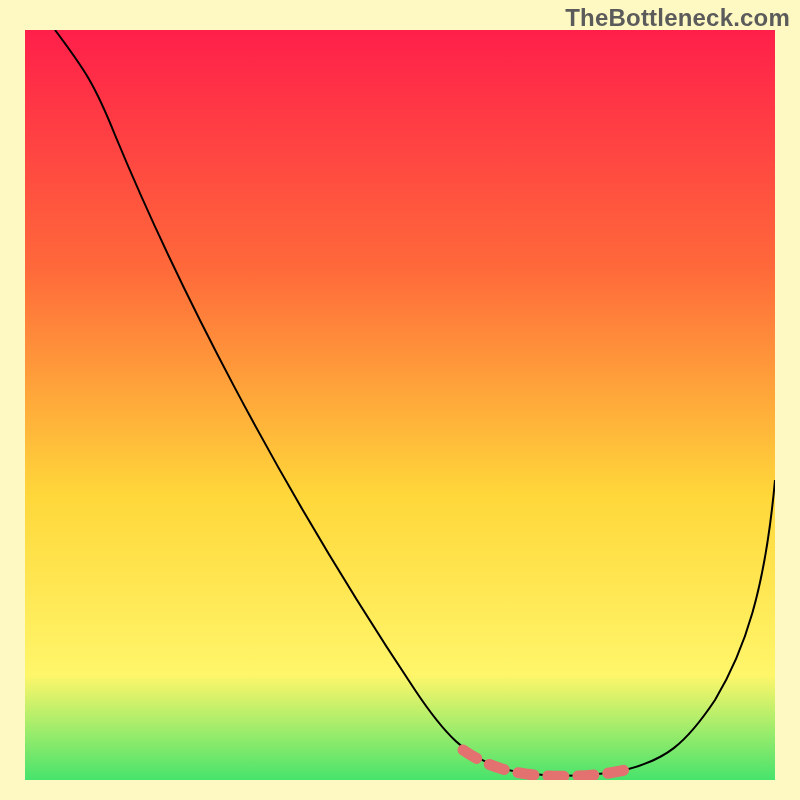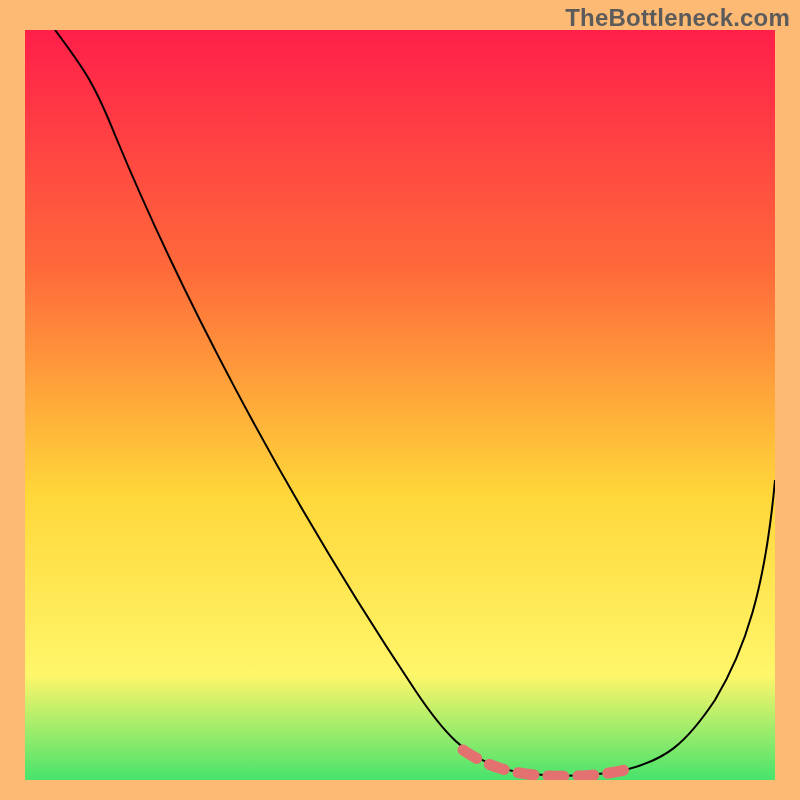--- a/index.html
+++ b/index.html
@@ -7,21 +7,21 @@
     padding: 0;
     width: 800px;
     height: 800px;
     background: #000000;
     overflow: hidden;
   }
   .frame {
     position: relative;
     width: 800px;
     height: 800px;
-    background: #fdba74;
+    background: #fef9c3;
   }
   .watermark {
     position: absolute;
     top: 4px;
     right: 10px;
     color: #5b5b5b;
     font-family: Arial, Helvetica, sans-serif;
     font-size: 24px;
     font-weight: 600;
     letter-spacing: 0.2px;

